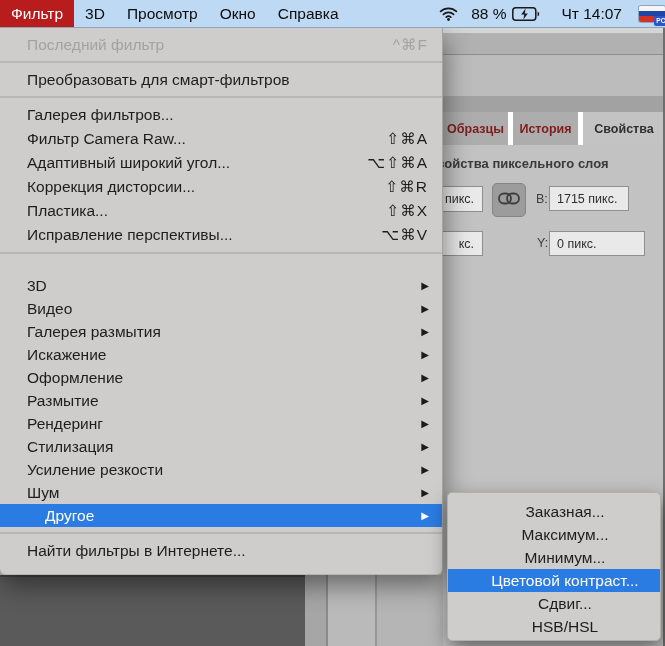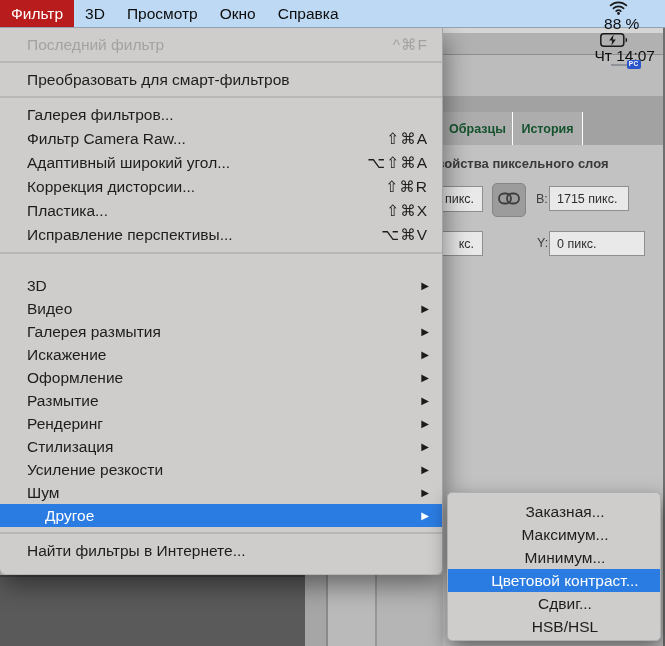--- a/index.html
+++ b/index.html
@@ -6,42 +6,42 @@
   body{width:665px;height:646px;overflow:hidden;font-family:"Liberation Sans",sans-serif;background:#c2c2c2;}
   #root{position:relative;width:665px;height:646px;overflow:hidden;}
 
   
   .menubar{position:absolute;left:0;top:0;width:665px;height:28px;background:#bdd9f3;
     display:flex;align-items:stretch;z-index:30;font-size:15.5px;color:#0d0d0d;
     border-bottom:1px solid rgba(90,95,100,.45);box-sizing:border-box;}
   .mb-item{display:flex;align-items:center;padding:0 11px;white-space:nowrap;cursor:default;}
   .mb-item.sel{background:#b91c1c;color:#fff;}
   .mb-spacer{flex:1;}
-  .mb-status{display:flex;align-items:center;padding-right:10px;gap:0;flex-direction:column;}
+  .mb-status{display:flex;align-items:center;gap:0;}
   .mb-status .txt{white-space:nowrap;}
   .wifi{margin-right:13px;display:flex;align-items:center;}
   .pct{margin-right:6px;}
   .batt{margin-right:21px;display:flex;align-items:center;}
-  .clock{}
+  .clock{margin-right:17px;}
   .flag{position:relative;width:26px;height:16px;border-radius:2px;overflow:visible;
     box-shadow:0 0 0 1px rgba(60,70,90,.35);}
   .flag .s1{position:absolute;top:0;left:0;right:0;height:33.4%;background:#f4f6f8;border-radius:2px 2px 0 0;}
   .flag .s2{position:absolute;top:33.4%;left:0;right:0;height:33.3%;background:#1f46a5;}
   .flag .s3{position:absolute;top:66.7%;left:0;right:0;bottom:0;background:#d33124;border-radius:0 0 2px 2px;}
   .flag .badge{position:absolute;right:-3px;bottom:-4px;background:#2a55cc;color:#fff;
     font-size:6.5px;font-weight:bold;line-height:1;padding:1.5px 2px;border-radius:2px;letter-spacing:.5px;}
 
   
   .bg-right{position:absolute;left:443px;top:28px;width:222px;bottom:0;background:#c2c2c2;overflow:hidden;}
   .band1{position:absolute;left:0;top:0;width:100%;height:5px;background:#d5d5d5;}
   .band2{position:absolute;left:0;top:5px;width:100%;height:22px;background:#b1b1b1;border-bottom:1px solid #8e8e8e;box-sizing:border-box;}
   .band3{position:absolute;left:0;top:27px;width:100%;height:41px;background:#bcbcbc;}
   .tabsbar{position:absolute;left:0;top:68px;width:100%;height:49px;background:#a2a2a2;}
   .tab{position:absolute;top:16px;height:33px;display:flex;align-items:center;justify-content:center;
-    font-size:12.5px;font-weight:bold;color:#14532d;background:#adadad;box-sizing:border-box;border-right:1px solid #ffffff;}
+    font-size:12.5px;font-weight:bold;color:#7f1d1d;background:#adadad;box-sizing:border-box;border-right:5px solid #ffffff;}
   .tab.active{background:#c3c3c3;color:#2f2f2f;border-right:none;}
   .panel-content{position:absolute;left:0;top:117px;width:100%;bottom:0;background:#c2c2c3;overflow:hidden;}
   .panel-heading{position:absolute;left:-16px;top:11px;white-space:nowrap;font-size:13px;font-weight:bold;color:#3a3a3a;}
   .field{position:absolute;background:#e9e9e9;border:1px solid #8f8f8f;box-sizing:border-box;
     font-size:12.5px;color:#2e2e2e;display:flex;align-items:center;}
   .field.cut{justify-content:flex-end;padding-right:8px;}
   .field.norm{padding-left:7px;}
   .flabel{position:absolute;font-size:12.5px;color:#3c3c3c;}
   .linkbtn{position:absolute;left:49px;top:38px;width:34px;height:34px;background:#9c9c9c;
     border:1px solid #858585;border-radius:5px;box-sizing:border-box;display:flex;align-items:center;justify-content:center;}
@@ -87,20 +87,23 @@
   <div class="bg-right">
     <div class="band1"></div>
     <div class="band2"></div>
     <div class="band3"></div>
     <div class="tabsbar">
       <div class="tab" style="left:0;width:70px;">
         <span>Образцы</span>
       </div>
       <div class="tab" style="left:70px;width:70px;">
         <span>История</span>
+      </div>
+      <div class="tab active" style="left:140px;width:82px;">
+        <span>Свойства</span>
       </div>
     </div>
     <div class="panel-content">
       <div class="panel-heading">Свойства пиксельного слоя</div>
       <div class="field cut" style="left:-45px;top:41px;width:85px;height:26px;">
         <span>пикс.</span>
       </div>
       <div class="linkbtn">
         <span class="icon">
           <svg width="22" height="13" viewBox="0 0 22 13">

